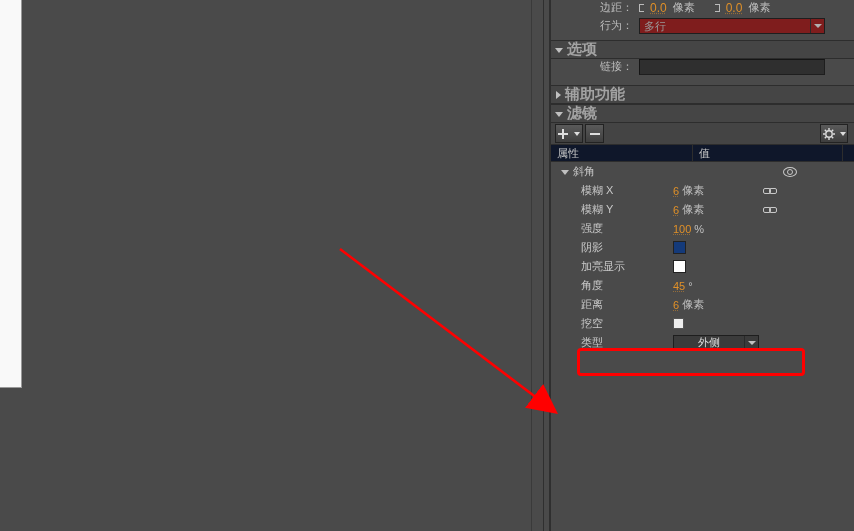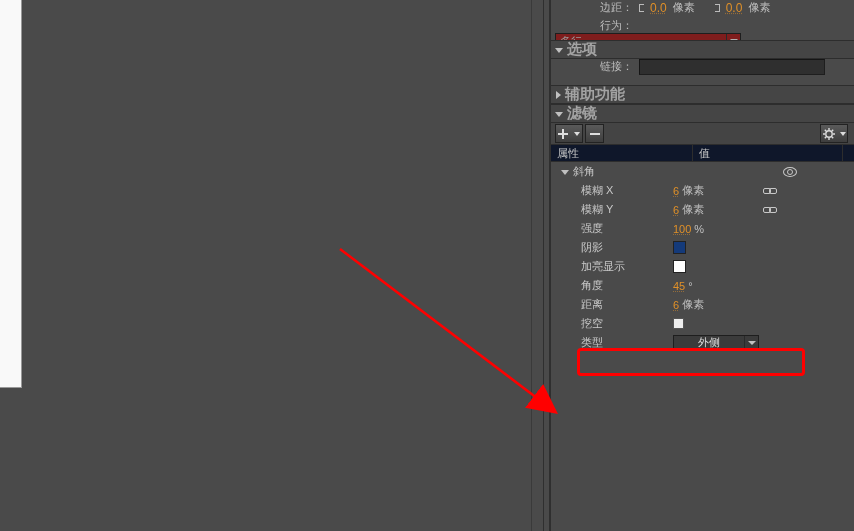--- a/index.html
+++ b/index.html
@@ -95,21 +95,21 @@
           <span class="mini-icon" style="border-left:1px solid #bbb;border-top:1px solid #bbb;border-bottom:1px solid #bbb;height:8px;width:5px;"></span>
           <span class="orange">0.0</span>
           <span class="unit">像素</span>
           <span style="width:8px;"></span>
           <span class="mini-icon" style="border-right:1px solid #bbb;border-top:1px solid #bbb;border-bottom:1px solid #bbb;height:8px;width:5px;"></span>
           <span class="orange">0.0</span>
           <span class="unit">像素</span>
         </div>
       </div>
 
-      <div class="row" style="height:22px;flex-direction:column;">
+      <div class="row" style="height:22px;">
         <div class="label-col" style="width:84px;">行为：</div>
         <div class="field-col">
           <div class="combo" style="width:186px;">
             <div class="ctxt">多行</div>
             <div class="carrow">
                 <div class="t"></div>
               </div>
           </div>
         </div>
       </div>

